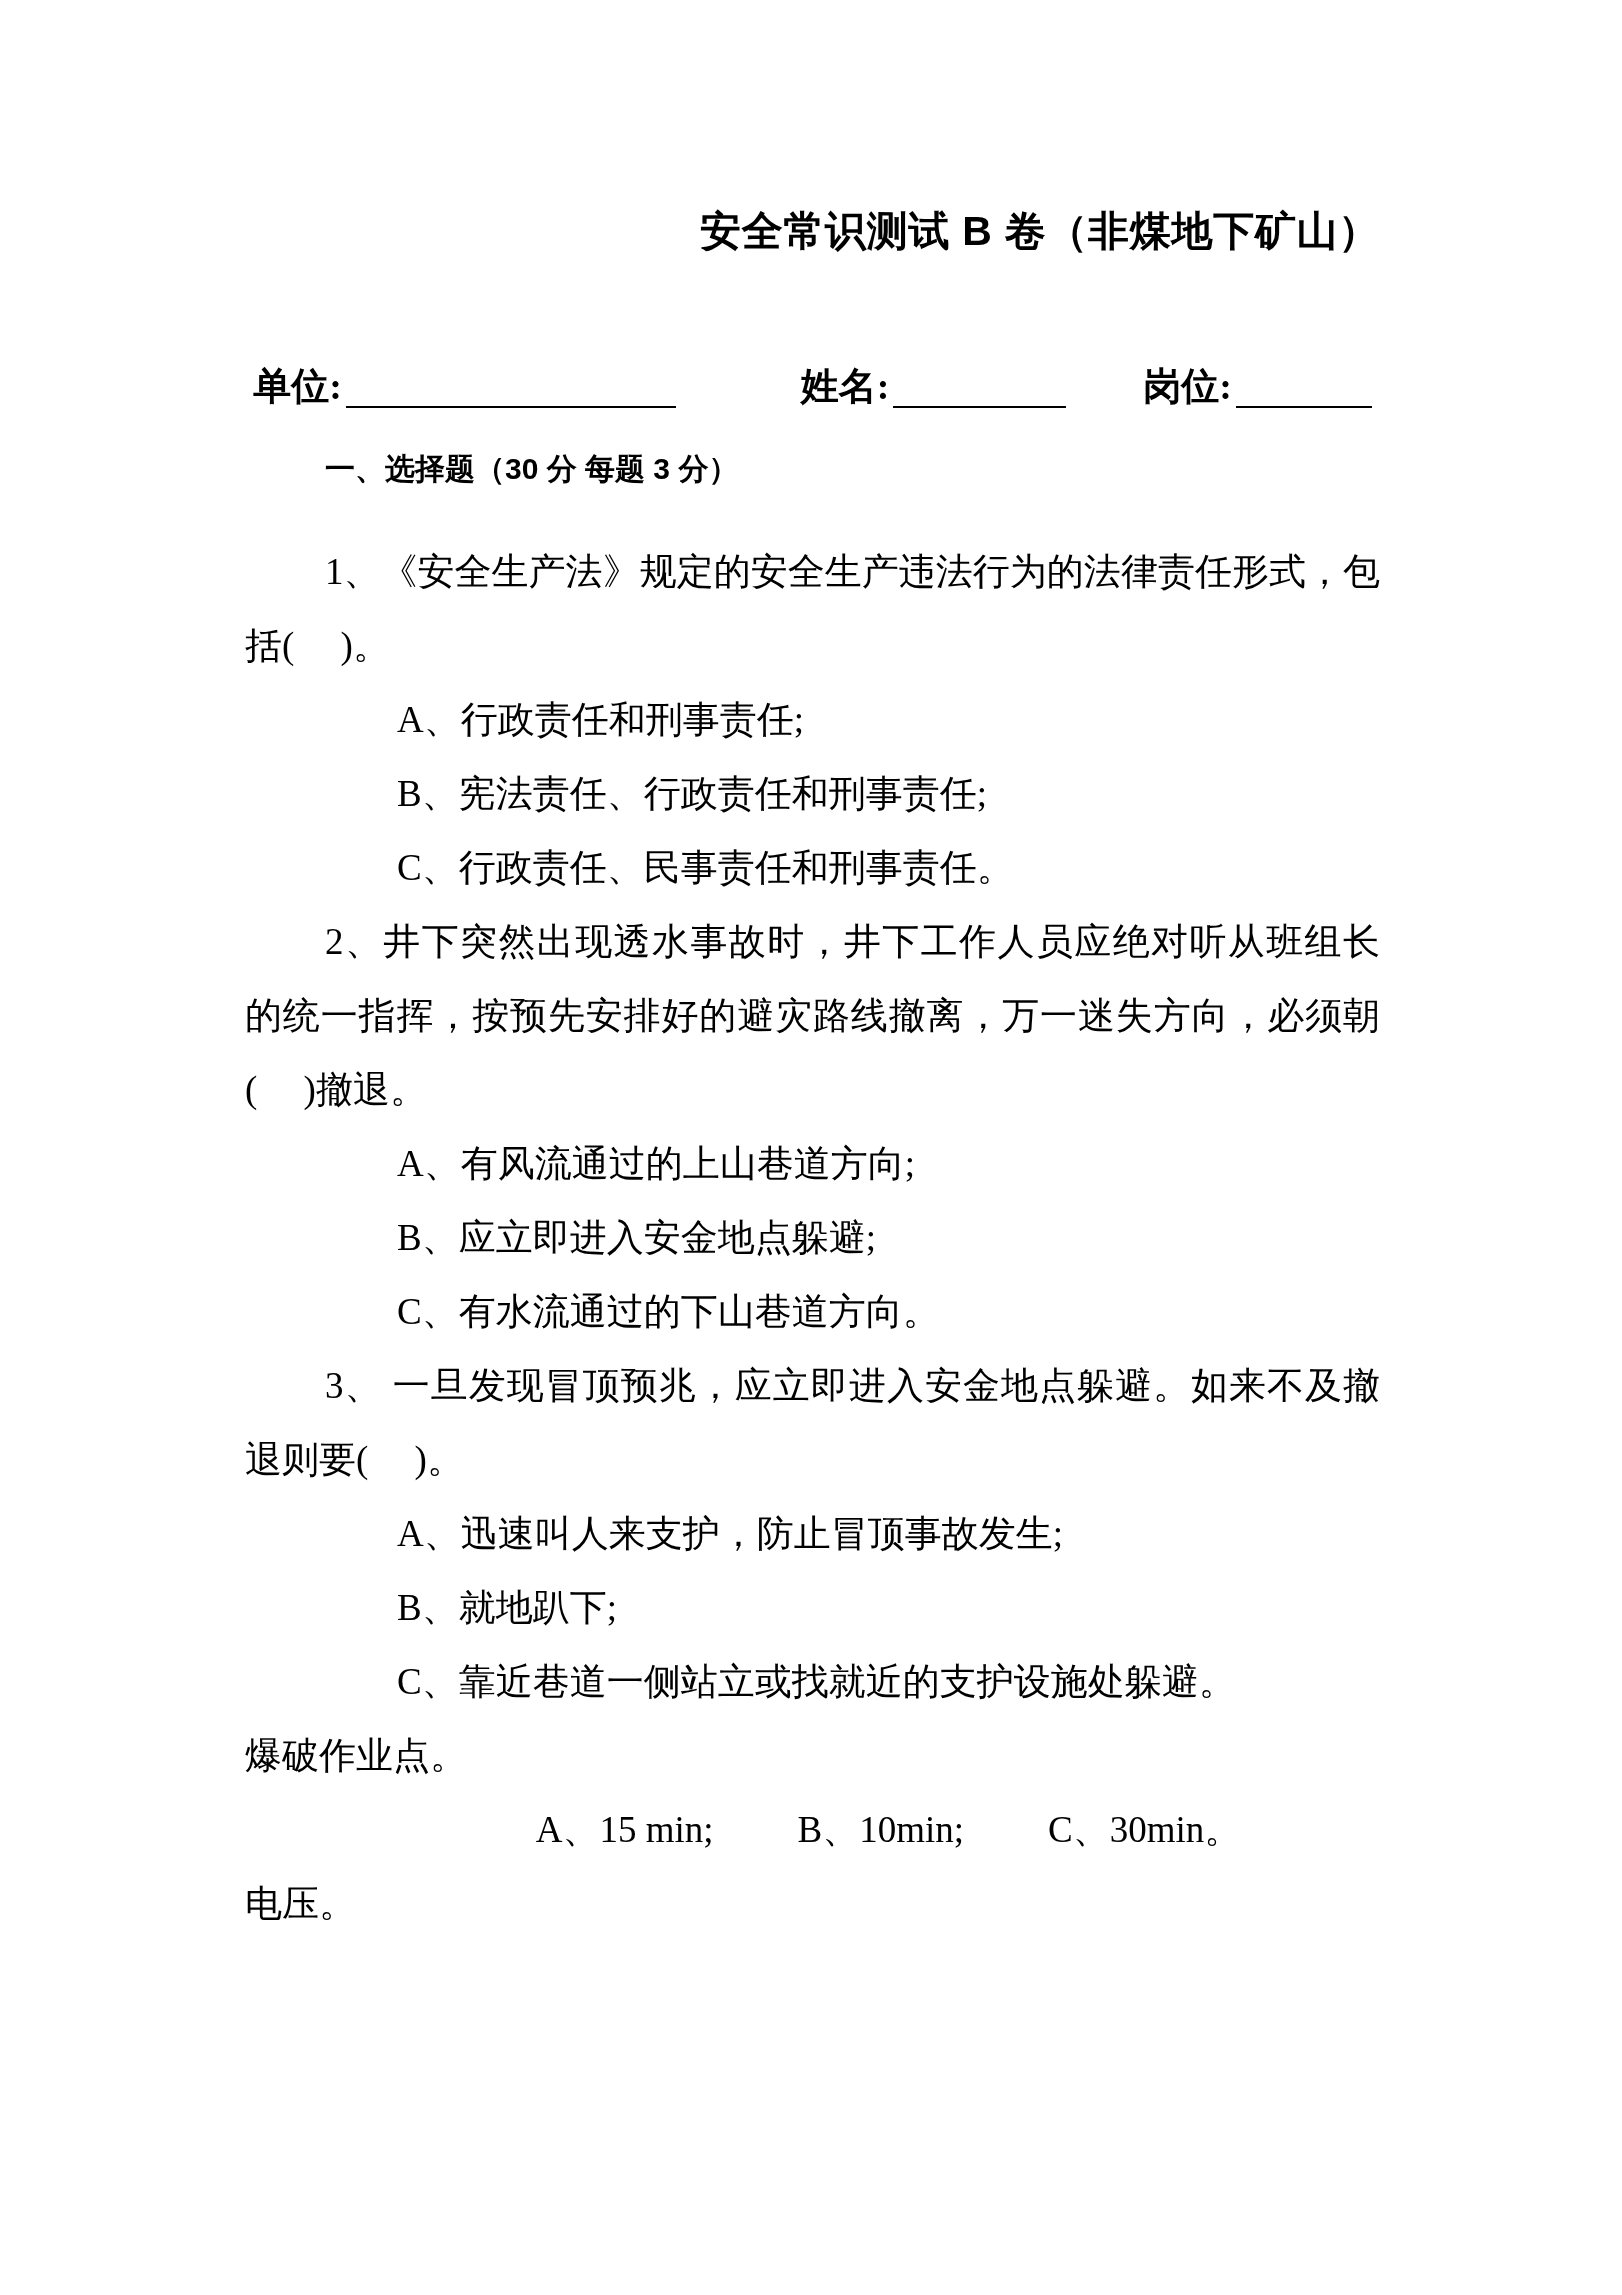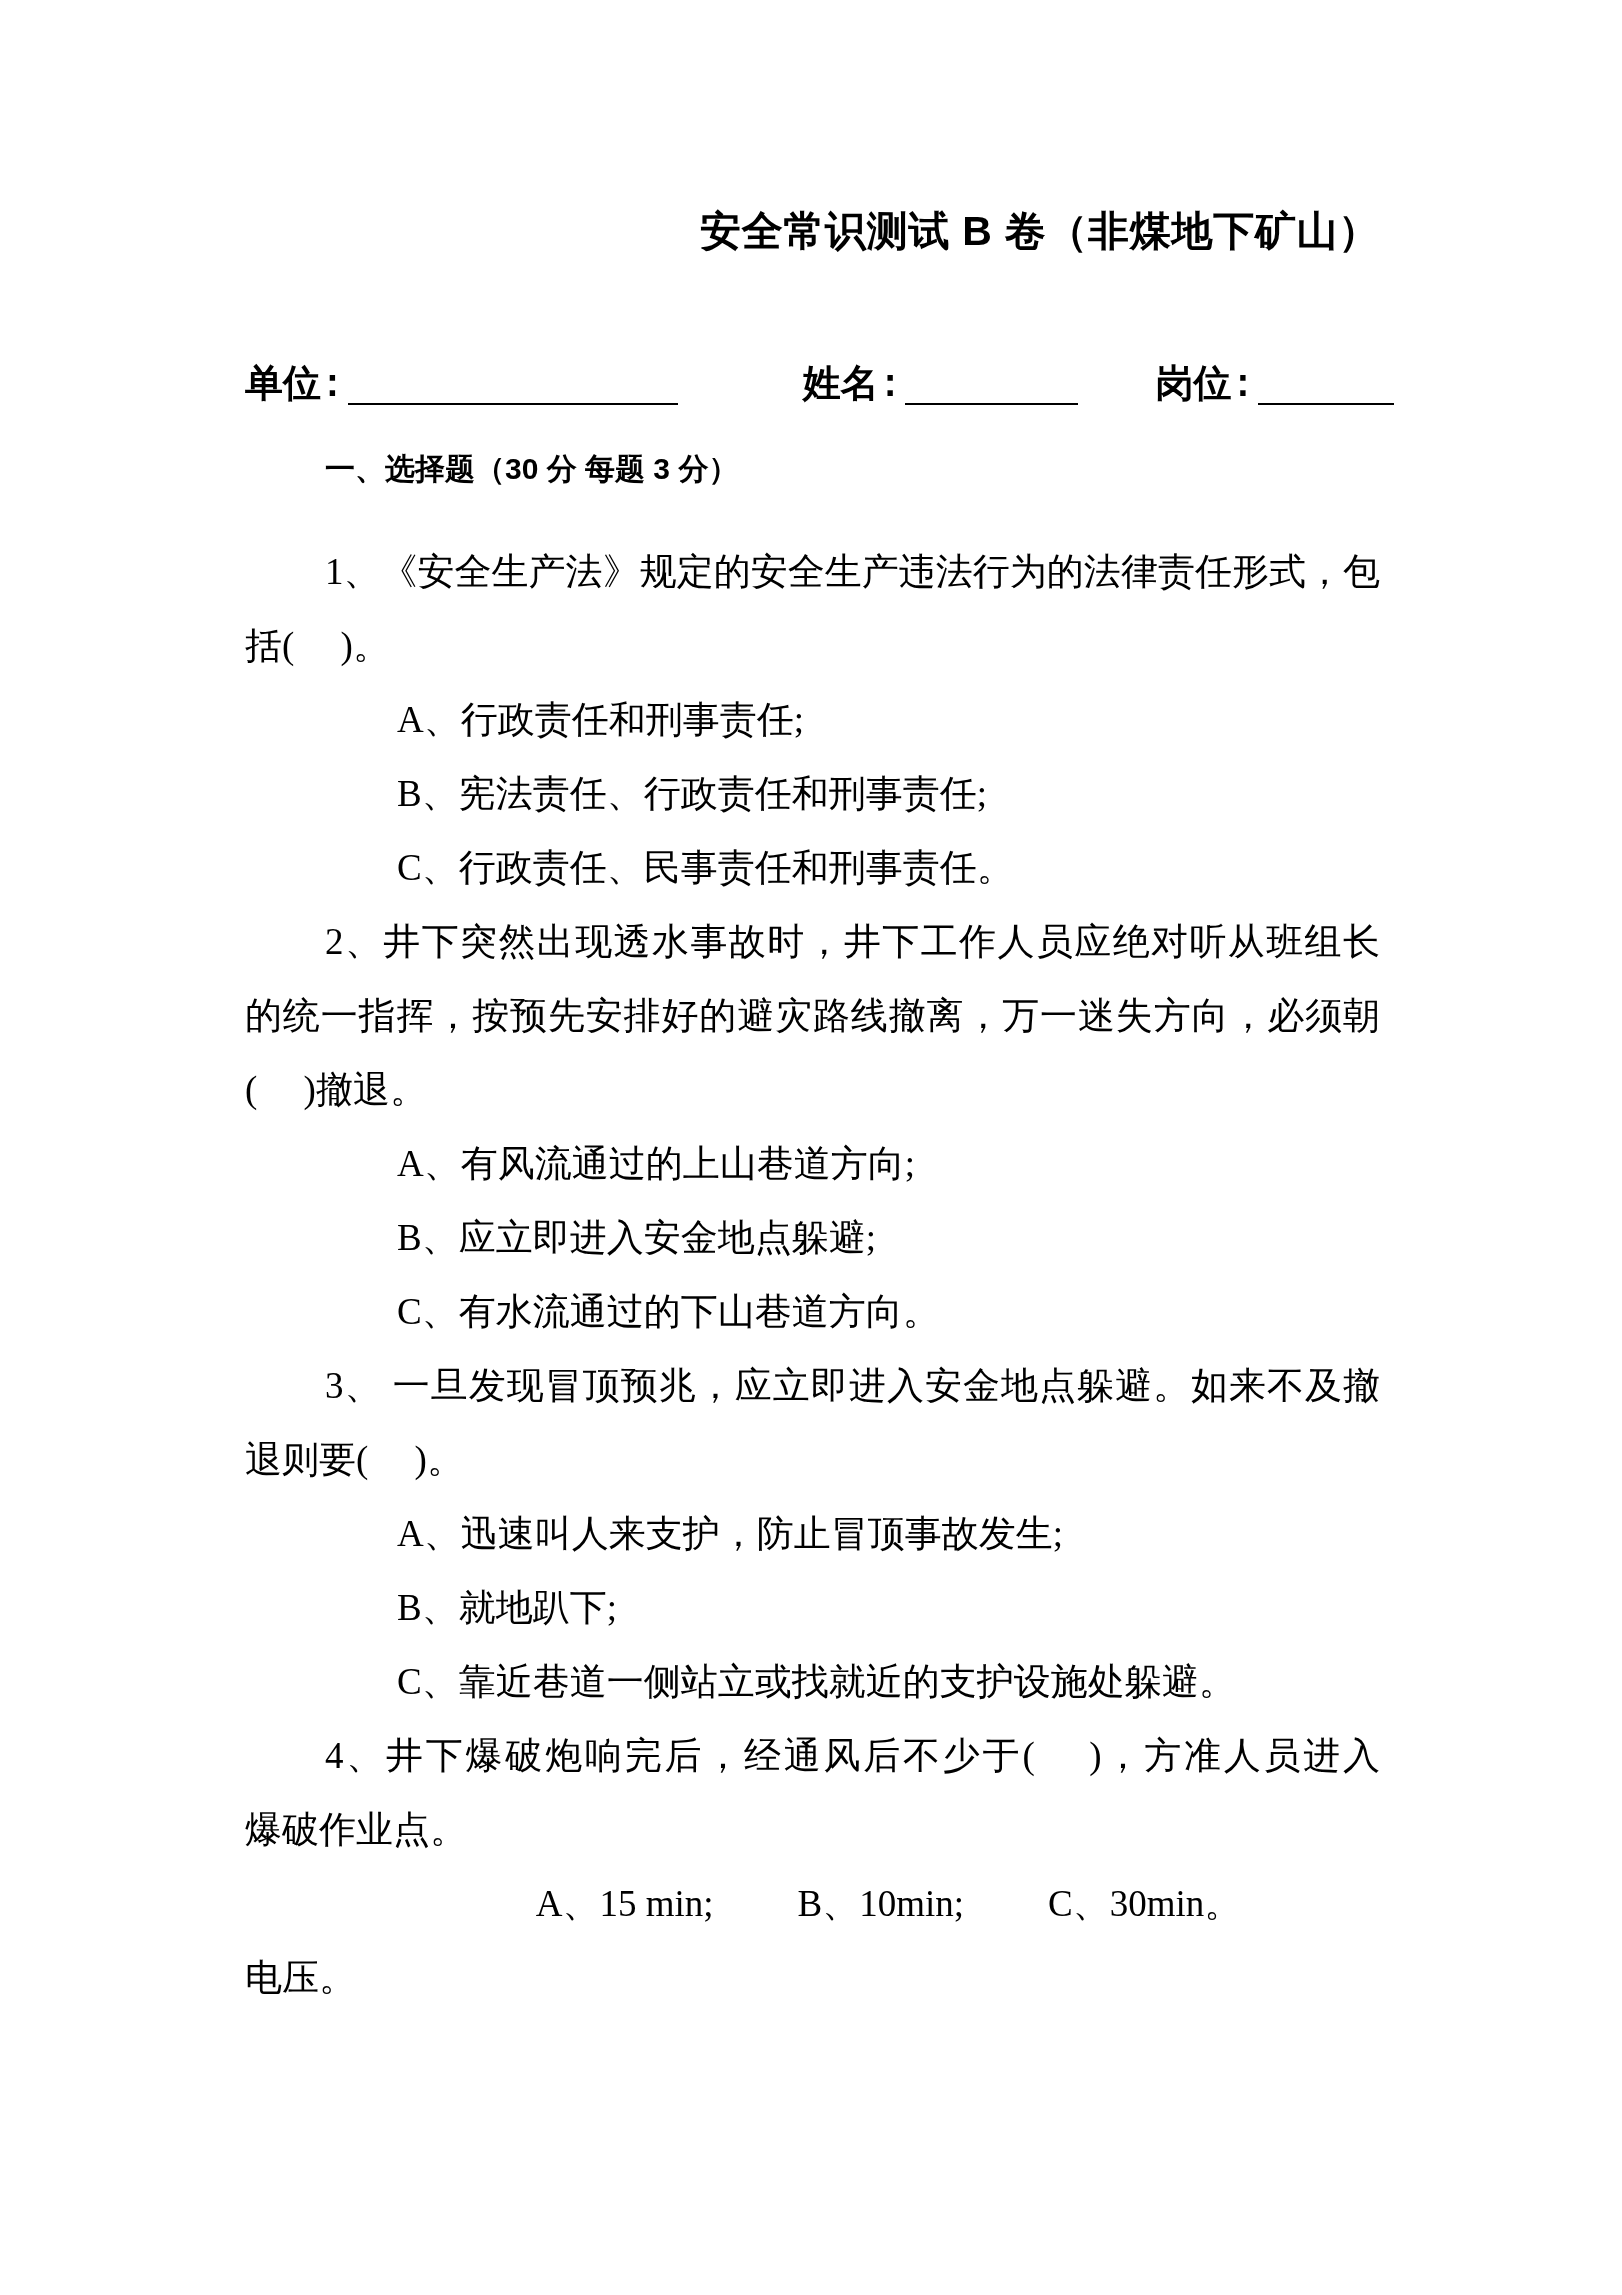--- a/index.html
+++ b/index.html
@@ -23,21 +23,21 @@
     font-family: "Liberation Sans", sans-serif;
     font-weight: bold;
     font-size: 41px;
     line-height: 63px;
     text-align: right;
     letter-spacing: 0.7px;
   }
   .info-row {
     margin-top: 97px;
     line-height: 52px;
-    font-family: Liberation Mono, monospace;
+    font-family: Liberation Serif, serif;
     font-weight: bold;
     font-size: 38px;
     white-space: nowrap;
     text-align: center;
   }
   .info-label { display: inline-block; }
   .blank {
     display: inline-block;
     border-bottom: 2.6px solid #000;
     height: 38px;
@@ -95,20 +95,19 @@
       <div class="line just">的统一指挥，按预先安排好的避灾路线撤离，万一迷失方向，必须朝</div>
       <div class="line">(　 )撤退。</div>
       <div class="line option">A、有风流通过的上山巷道方向;</div>
       <div class="line option">B、应立即进入安金地点躲避;</div>
       <div class="line option">C、有水流通过的下山巷道方向。</div>
       <div class="line indent just">3、 一旦发现冒顶预兆，应立即进入安金地点躲避。如来不及撤</div>
       <div class="line">退则要(　 )。</div>
       <div class="line option">A、迅速叫人来支护，防止冒顶事故发生;</div>
       <div class="line option">B、就地趴下;</div>
       <div class="line option">C、靠近巷道一侧站立或找就近的支护设施处躲避。</div>
-      <div class="line indent just">4、井下爆破炮响完后，经通风后不少于(　 )，方准人员进入</div>
       <div class="line">爆破作业点。</div>
       <div class="line options-inline"><span class="inline-opt">A、15 min;</span><span class="inline-opt">B、10min;</span><span class="inline-opt">C、30min。</span></div>
       <div class="line">电压。</div>
     </div>
 
 </div>
 
 
 </body></html>

